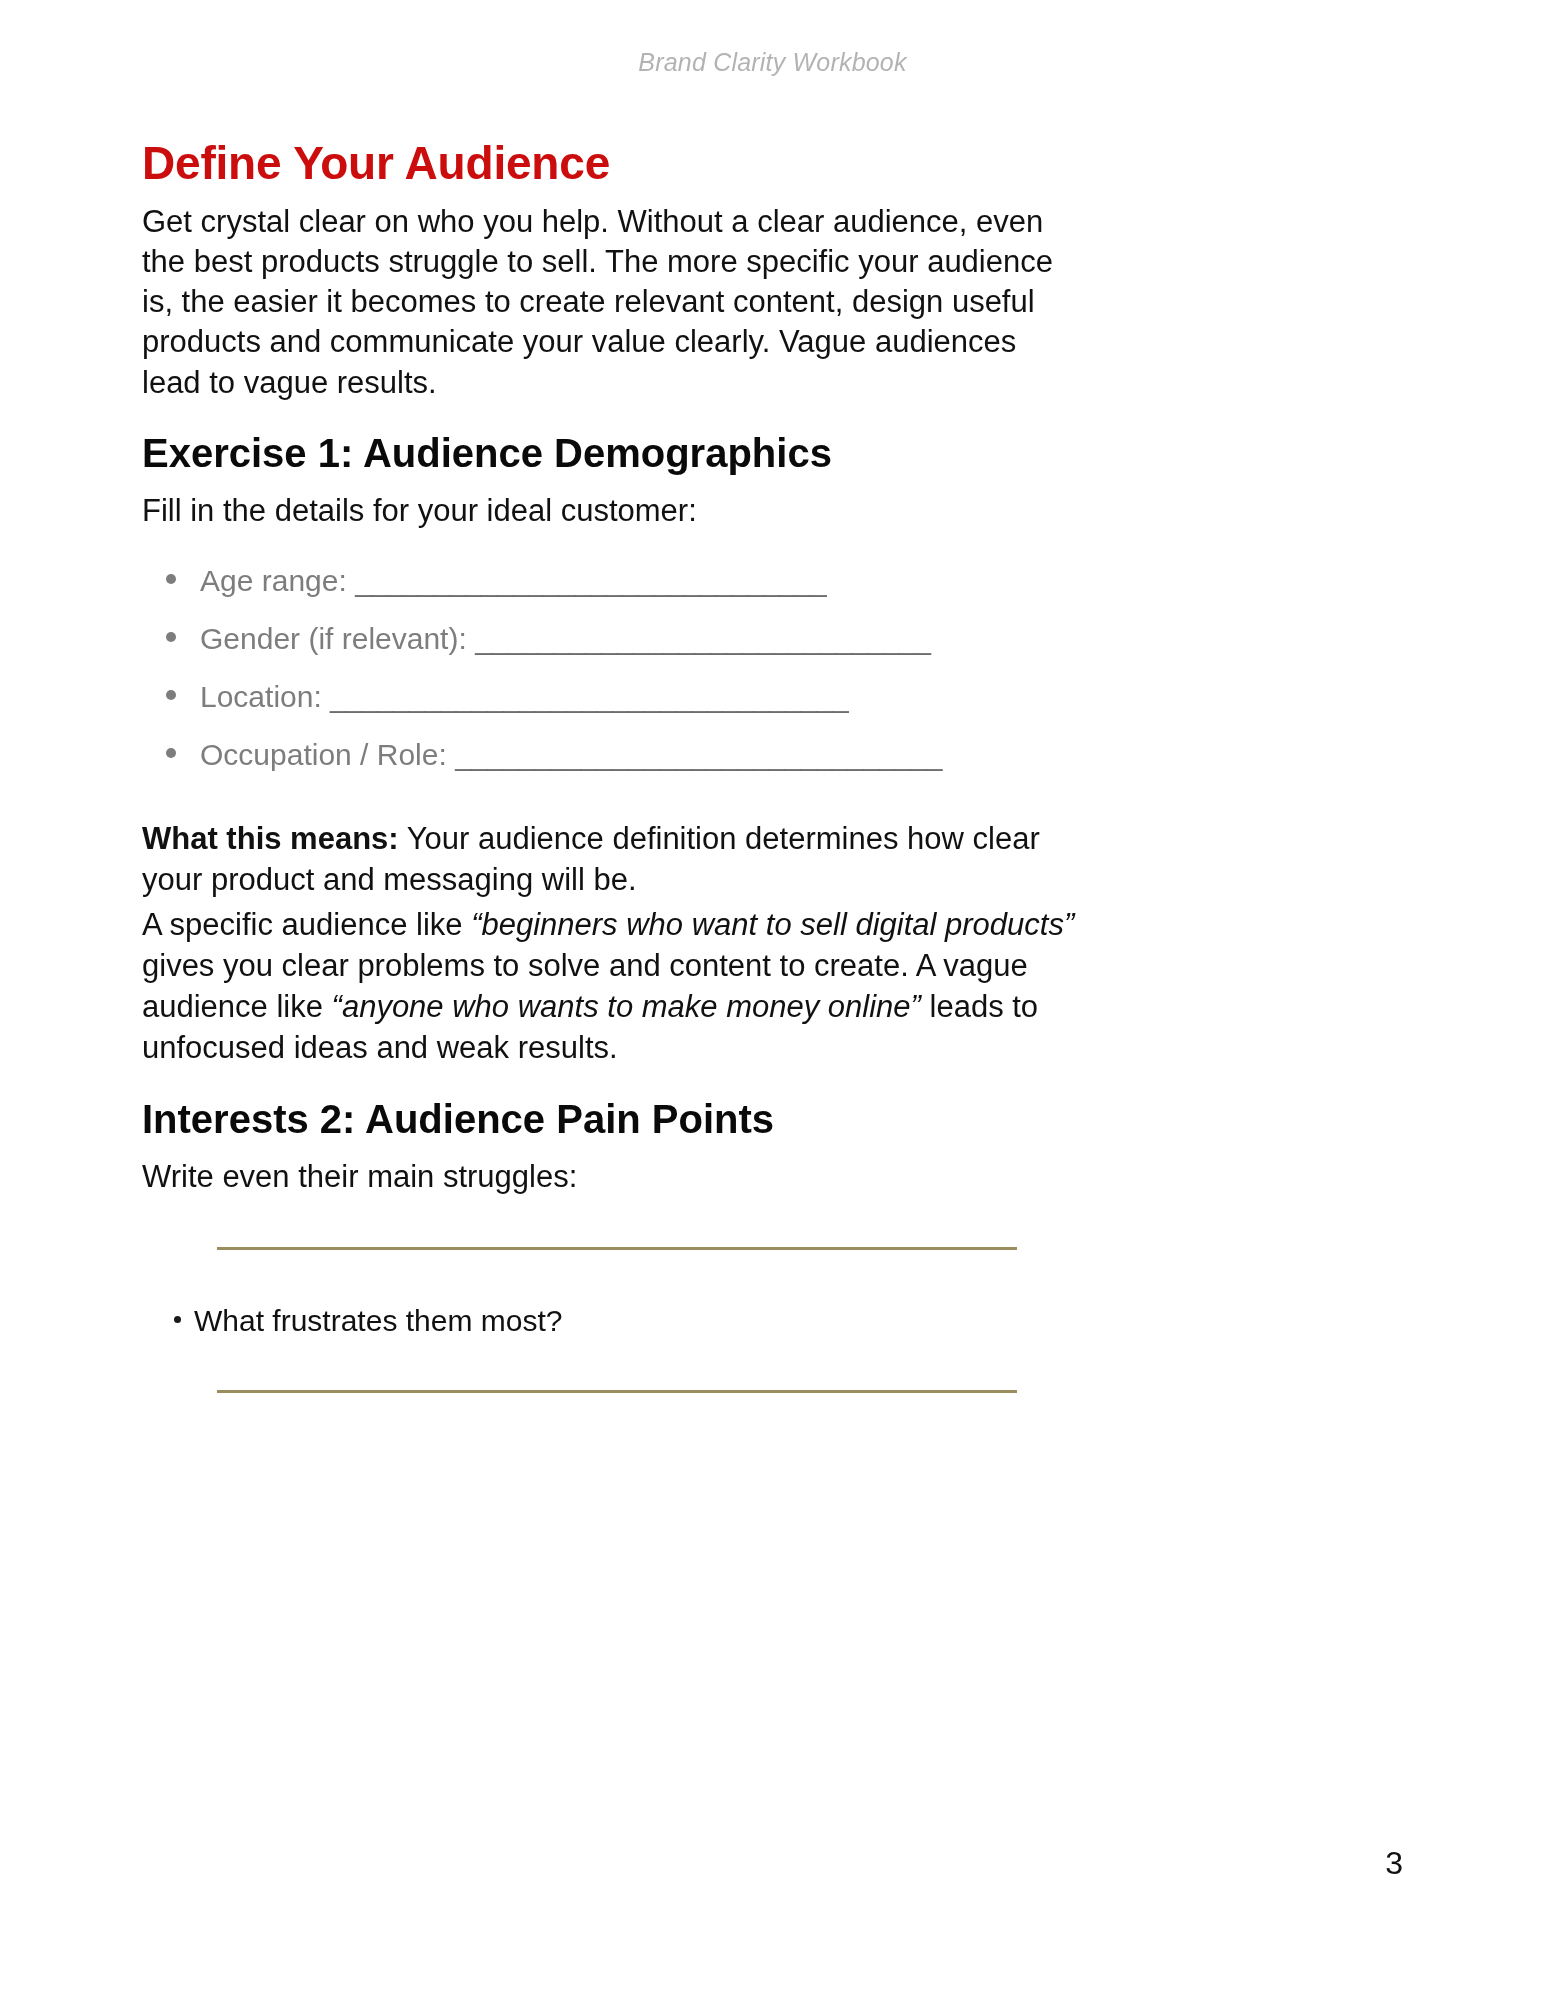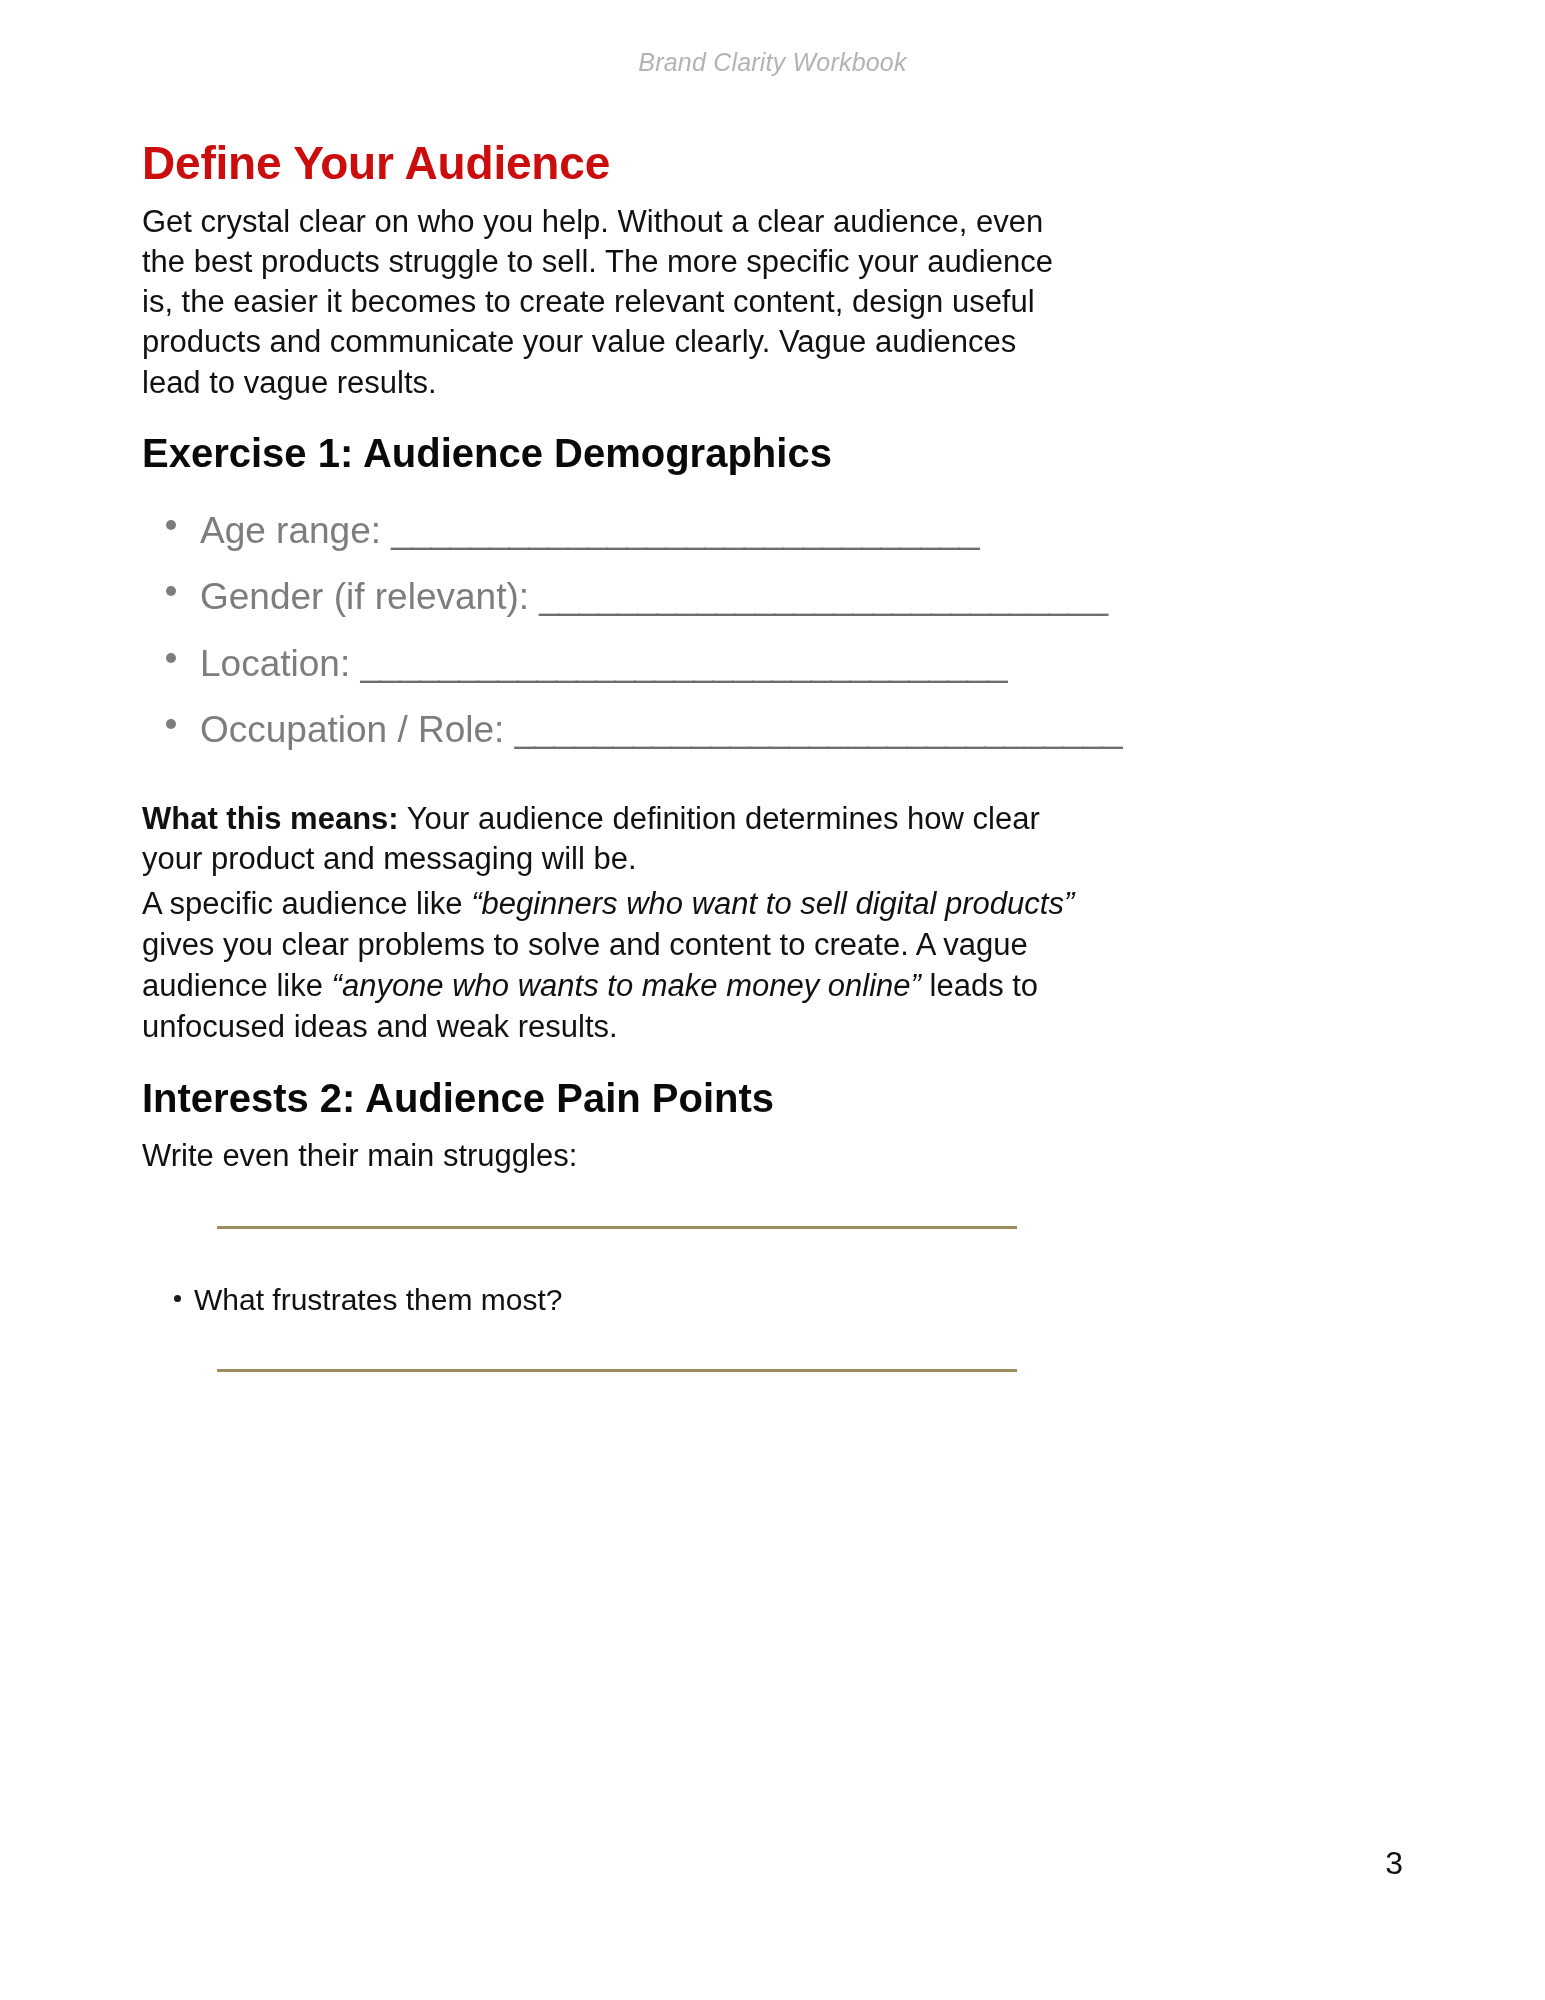--- a/index.html
+++ b/index.html
@@ -74,21 +74,21 @@
   }
 
   
   ul.demographics-list {
     list-style: none;
     margin: 32px 0 0 0;
     padding: 0 0 0 58px;
   }
   ul.demographics-list li {
     position: relative;
-    font-size: 37px;
+    font-size: 30px;
     color: #7d7d7d;
     line-height: 1.20;
     margin-bottom: 22px;
     white-space: nowrap;
   }
   ul.demographics-list li .bullet-dot {
     position: absolute;
     left: -34px;
     top: 11px;
     width: 10px;
@@ -185,20 +185,21 @@
   <div class="running-header">Brand Clarity Workbook</div>
 
   <div class="content">
 
     <h1 class="doc-title">Define Your Audience</h1>
 
     <p class="body-para">Get crystal clear on who you help. Without a clear audience, even the best products struggle to sell. The more specific your audience is, the easier it becomes to create relevant content, design useful products and communicate your value clearly. Vague audiences lead to vague results.</p>
 
     <h2 class="exercise-heading">Exercise 1: Audience Demographics</h2>
 
+    <p class="prompt-line">Fill in the details for your ideal customer:</p>
 
     <ul class="demographics-list">
       <li>
         <span class="bullet-dot"></span><span>Age range:</span> <span class="fill-blank">______________________________</span>
       </li>
       <li>
         <span class="bullet-dot"></span><span>Gender (if relevant):</span> <span class="fill-blank">_____________________________</span>
       </li>
       <li>
         <span class="bullet-dot"></span><span>Location:</span> <span class="fill-blank">_________________________________</span>

